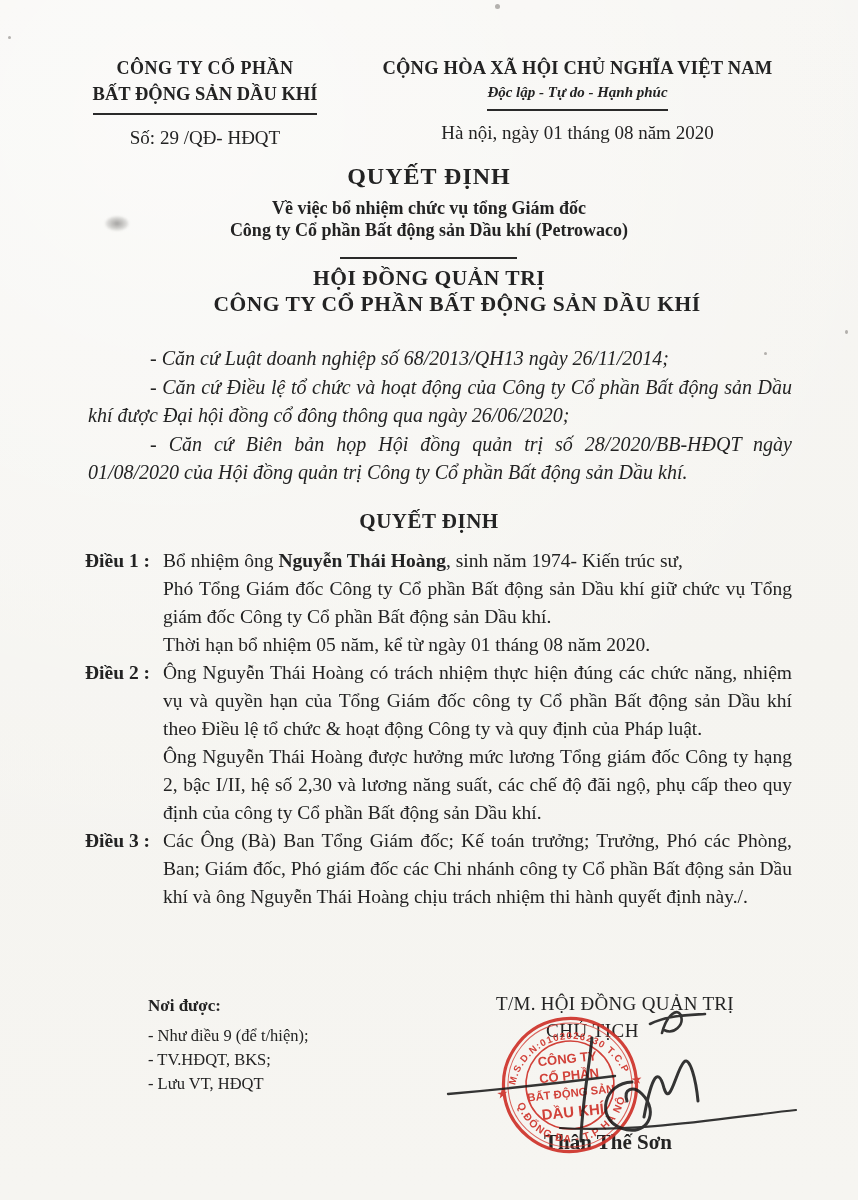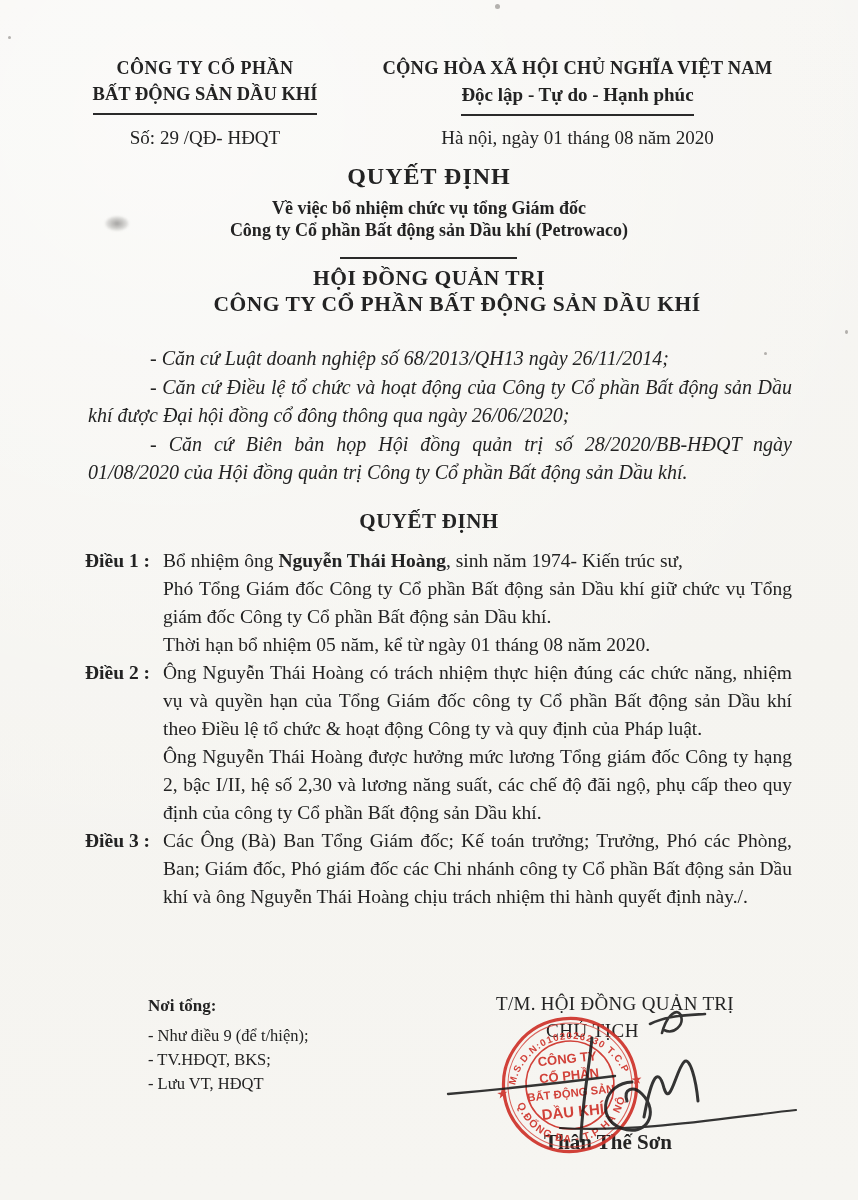--- a/index.html
+++ b/index.html
@@ -19,21 +19,21 @@
   .abs{position:absolute;}
   .u{display:inline-block;border-bottom:2px solid #2a2a2a;padding-bottom:8px;}
 
   
   .org{left:55px;top:58px;width:300px;text-align:center;}
   .org-l1{font-size:18px;letter-spacing:.5px;}
   .org-l2{font-size:18.5px;margin-top:5px;}
   .org-num{font-size:19px;margin-top:12px;}
   .nat{left:360px;top:58px;width:435px;text-align:center;}
   .nat-l1{font-size:18.5px;letter-spacing:.2px;}
-  .nat-l2{font-size:19px;margin-top:5px;}
+  .nat-l2{font-size:15px;margin-top:5px;font-style:italic;}
   .nat-date{font-size:19px;margin-top:11px;}
 
   
   .title-main{left:0;top:163px;width:858px;font-size:24px;letter-spacing:1px;}
   .title-sub1{left:0;top:198px;width:858px;font-size:18px;}
   .title-sub2{left:0;top:220px;width:858px;font-size:18px;}
   .sep{left:340px;top:257px;width:177px;height:2px;background:#2a2a2a;}
   .issuer1{left:0;top:266px;width:858px;font-size:21.5px;letter-spacing:.5px;}
   .issuer2{left:0;top:292px;width:858px;font-size:21.5px;letter-spacing:.5px;padding-left:28px;}
 
@@ -116,21 +116,21 @@
     </div>
     <div class="article">
       <div class="alabel">Điều 3 :</div>
       <div class="abody">
         <div class="apara">Các Ông (Bà) Ban Tổng Giám đốc; Kế toán trưởng; Trưởng, Phó các Phòng, Ban; Giám đốc, Phó giám đốc các Chi nhánh công ty Cổ phần Bất động sản Dầu khí và ông Nguyễn Thái Hoàng chịu trách nhiệm thi hành quyết định này./.</div>
       </div>
     </div>
   </div>
 
   <div class="abs recipients">
-    <div class="rec-title">Nơi tổng:</div>
+    <div class="rec-title">Nơi được:</div>
     <div class="rec-item">- Như điều 9 (để t/hiện);</div>
     <div class="rec-item">- TV.HĐQT, BKS;</div>
     <div class="rec-item">- Lưu VT, HĐQT</div>
   </div>
 
   <div class="abs sign-authority">T/M. HỘI ĐỒNG QUẢN TRỊ</div>
   <div class="abs sign-position">CHỦ TỊCH</div>
   <div class="abs sign-name">Thân Thế Sơn</div>
 
   <svg class="abs stamp-svg" width="190" height="170" viewBox="0 0 170 170">

